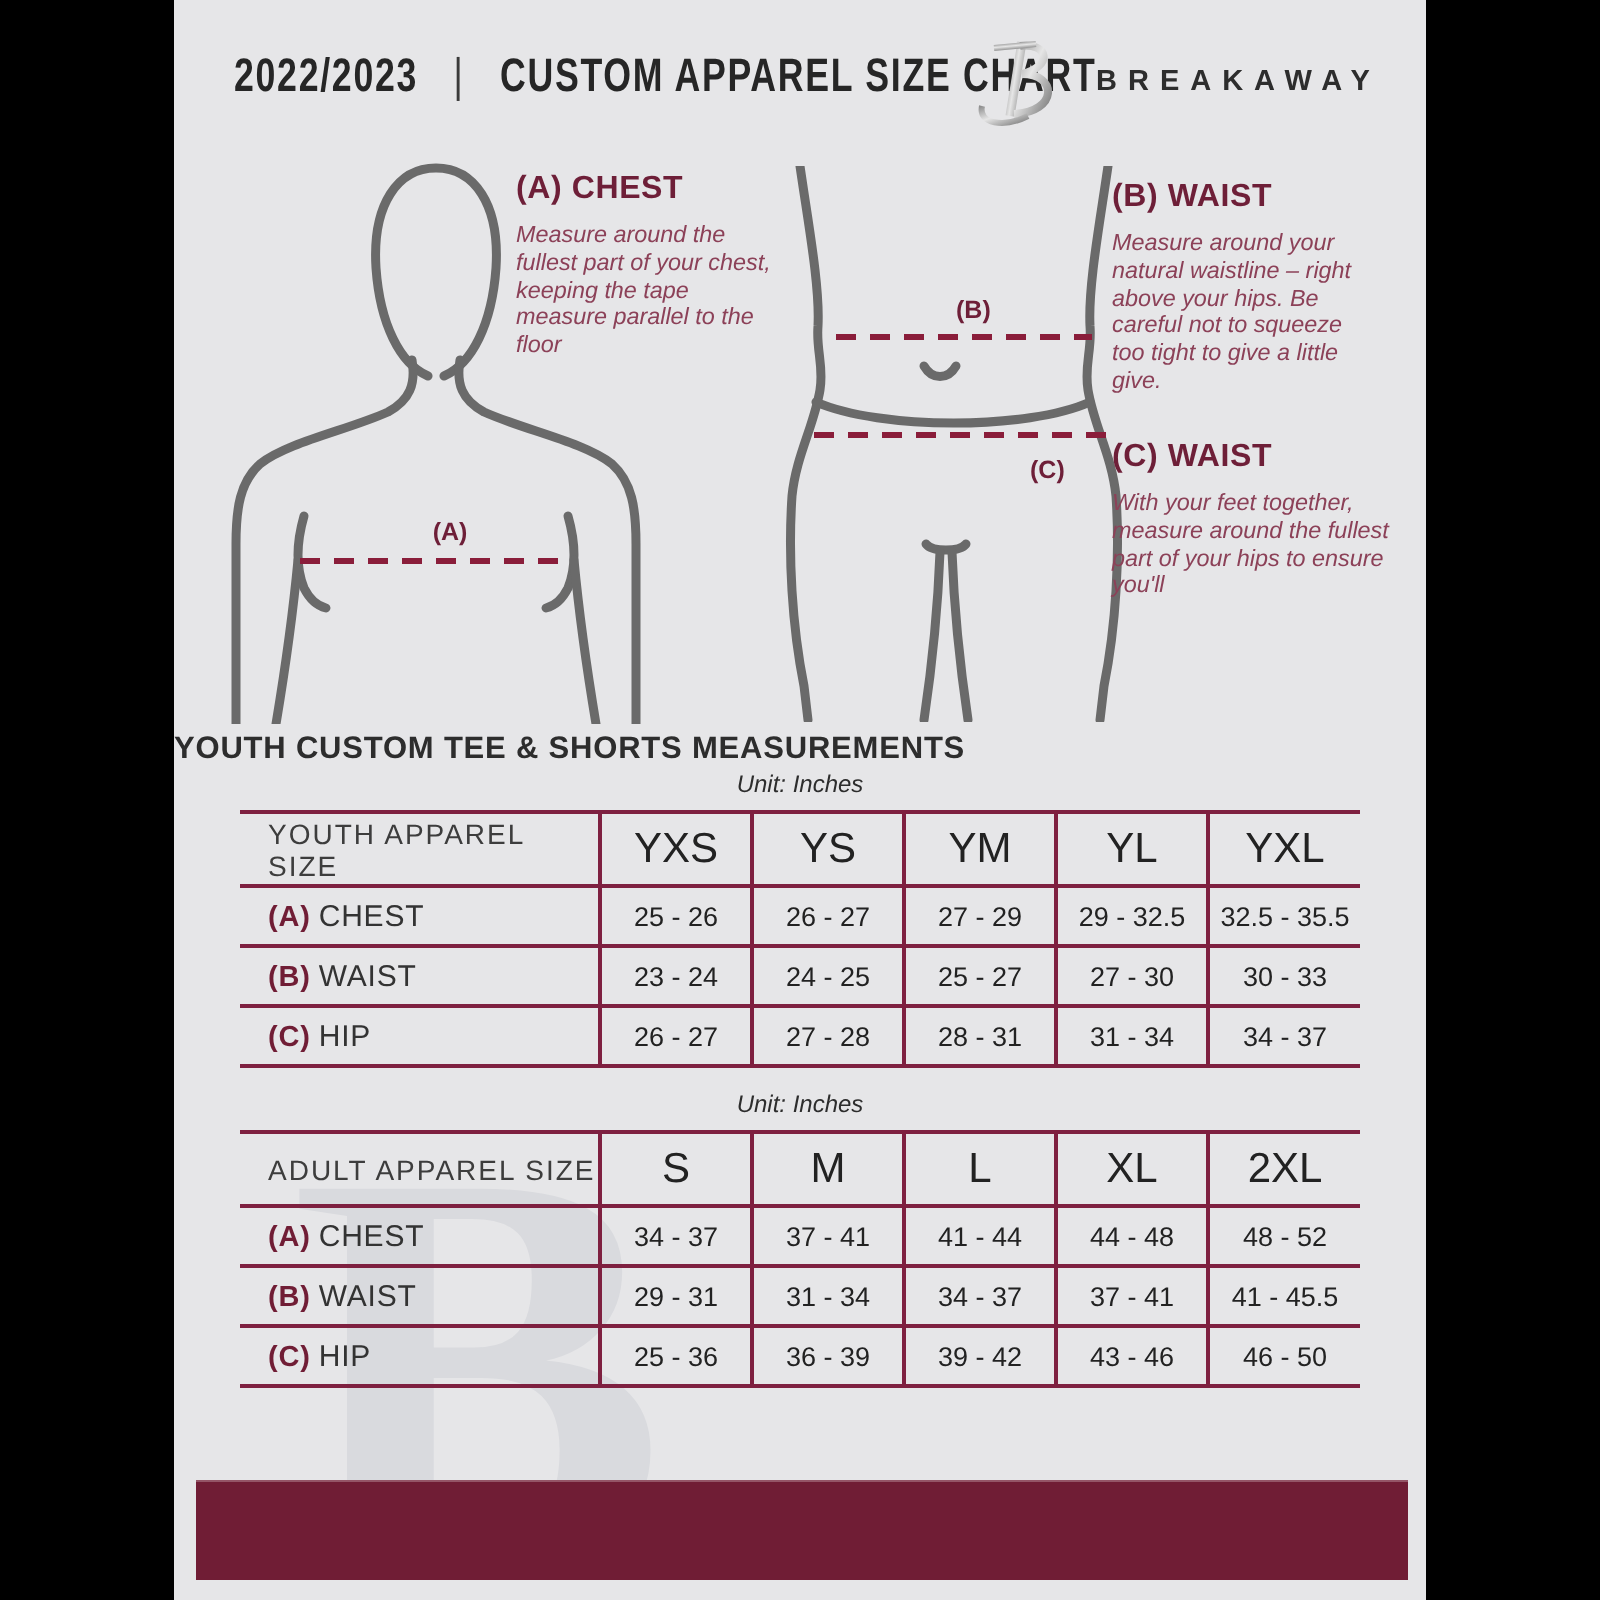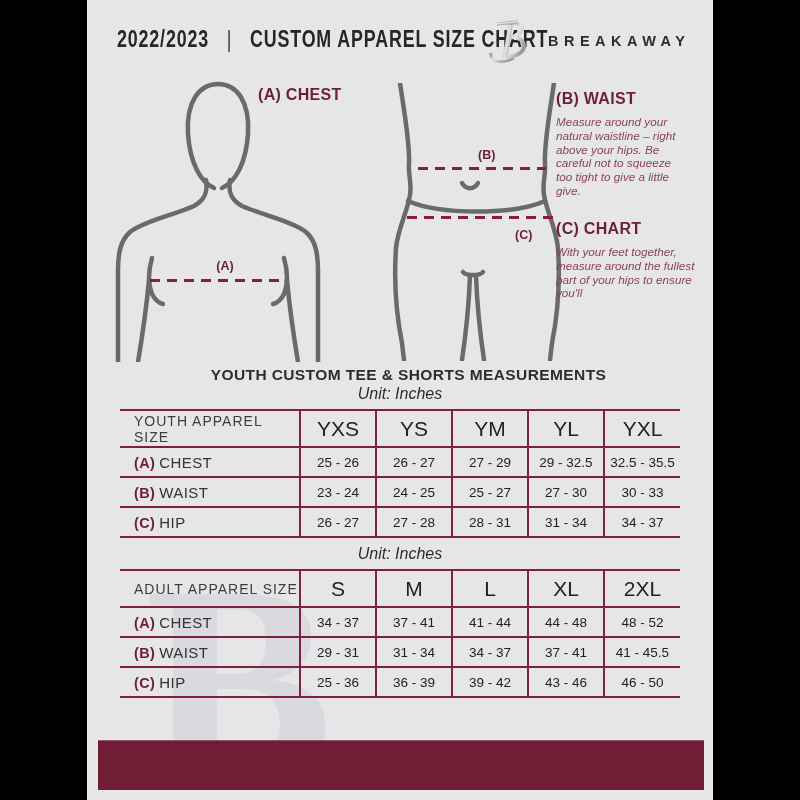--- a/index.html
+++ b/index.html
@@ -31,22 +31,22 @@
   .fig path{fill:none;stroke:var(--fig);stroke-width:4.5;stroke-linecap:round;}
   .guide{position:absolute;}
   .guide h3{font-size:16px;font-weight:bold;color:var(--heading);letter-spacing:.3px;margin-bottom:7px;}
   .guide p{font-style:italic;font-size:11.7px;line-height:1.18;color:var(--desc);font-weight:500;}
   .dash{position:absolute;height:3px;
     background:repeating-linear-gradient(90deg,#8a1d3a 0 10px,transparent 10px 17px);}
   .marker{position:absolute;font-weight:bold;font-size:12.5px;color:var(--heading);}
 
   
   .tbl-block{position:absolute;left:0;width:626px;}
-  .tbl-title{text-align:center;font-weight:bold;font-size:15.5px;color:#2d2d2d;letter-spacing:.4px;padding-left:17px;}
-  .tbl-unit{text-align:center;font-style:italic;font-size:16px;color:#2d2d2d;margin-top:1px;}
+  .tbl-title{text-align:left;font-weight:bold;font-size:15.5px;color:#2d2d2d;letter-spacing:.4px;}
+  .tbl-unit{text-align:center;font-style:italic;font-size:12px;color:#2d2d2d;margin-top:1px;}
   table.size-table{border-collapse:collapse;table-layout:fixed;width:560px;margin:6px auto 1px auto;
     position:relative;z-index:2;border-top:2px solid var(--line);border-bottom:2px solid var(--line);}
   table.size-table tr+tr{border-top:2px solid var(--line);}
   table.size-table th+th, table.size-table td+td{border-left:2px solid var(--line);}
   table.size-table th, table.size-table td{font-weight:normal;vertical-align:middle;}
   tr.hdr-row{height:37px;}
   tr.data-row{height:30px;}
   th.label-col{text-align:left;padding-left:14px;font-size:14px;letter-spacing:1px;color:#3d3d3d;}
   th.size-col{text-align:center;font-weight:bold;font-size:21px;color:#222;}
   td.row-label{text-align:left;padding-left:14px;font-size:15px;color:#333;letter-spacing:.4px;}
@@ -109,29 +109,30 @@
     <div class="dash" style="left:63px;top:279px;width:132px;"></div>
 
     <div class="marker" style="left:391px;top:148px;">(B)</div>
     <div class="dash" style="left:331px;top:167px;width:128px;"></div>
 
     <div class="dash" style="left:320px;top:216px;width:150px;"></div>
     <div class="marker" style="left:428px;top:228px;">(C)</div>
 
     <div class="guide" style="left:171px;top:86px;width:128px;">
       <h3>(A) CHEST</h3>
+      <p>Measure around the fullest part of your chest, keeping the tape measure parallel to the floor</p>
     </div>
 
     <div class="guide" style="left:469px;top:90px;width:134px;">
       <h3>(B) WAIST</h3>
       <p>Measure around your natural waistline – right above your hips. Be careful not to squeeze too tight to give a little give.</p>
     </div>
 
     <div class="guide" style="left:469px;top:220px;width:140px;">
-      <h3>(C) CHART</h3>
+      <h3>(C) WAIST</h3>
       <p>With your feet together, measure around the fullest part of your hips to ensure you'll</p>
     </div>
 
     <div class="watermark">B</div>
 
     <div class="tbl-block" style="top:366px;">
       <div class="tbl-title">YOUTH CUSTOM TEE &amp; SHORTS MEASUREMENTS</div>
       <div class="tbl-unit">Unit: Inches</div>
       <table class="size-table">
         <colgroup>

